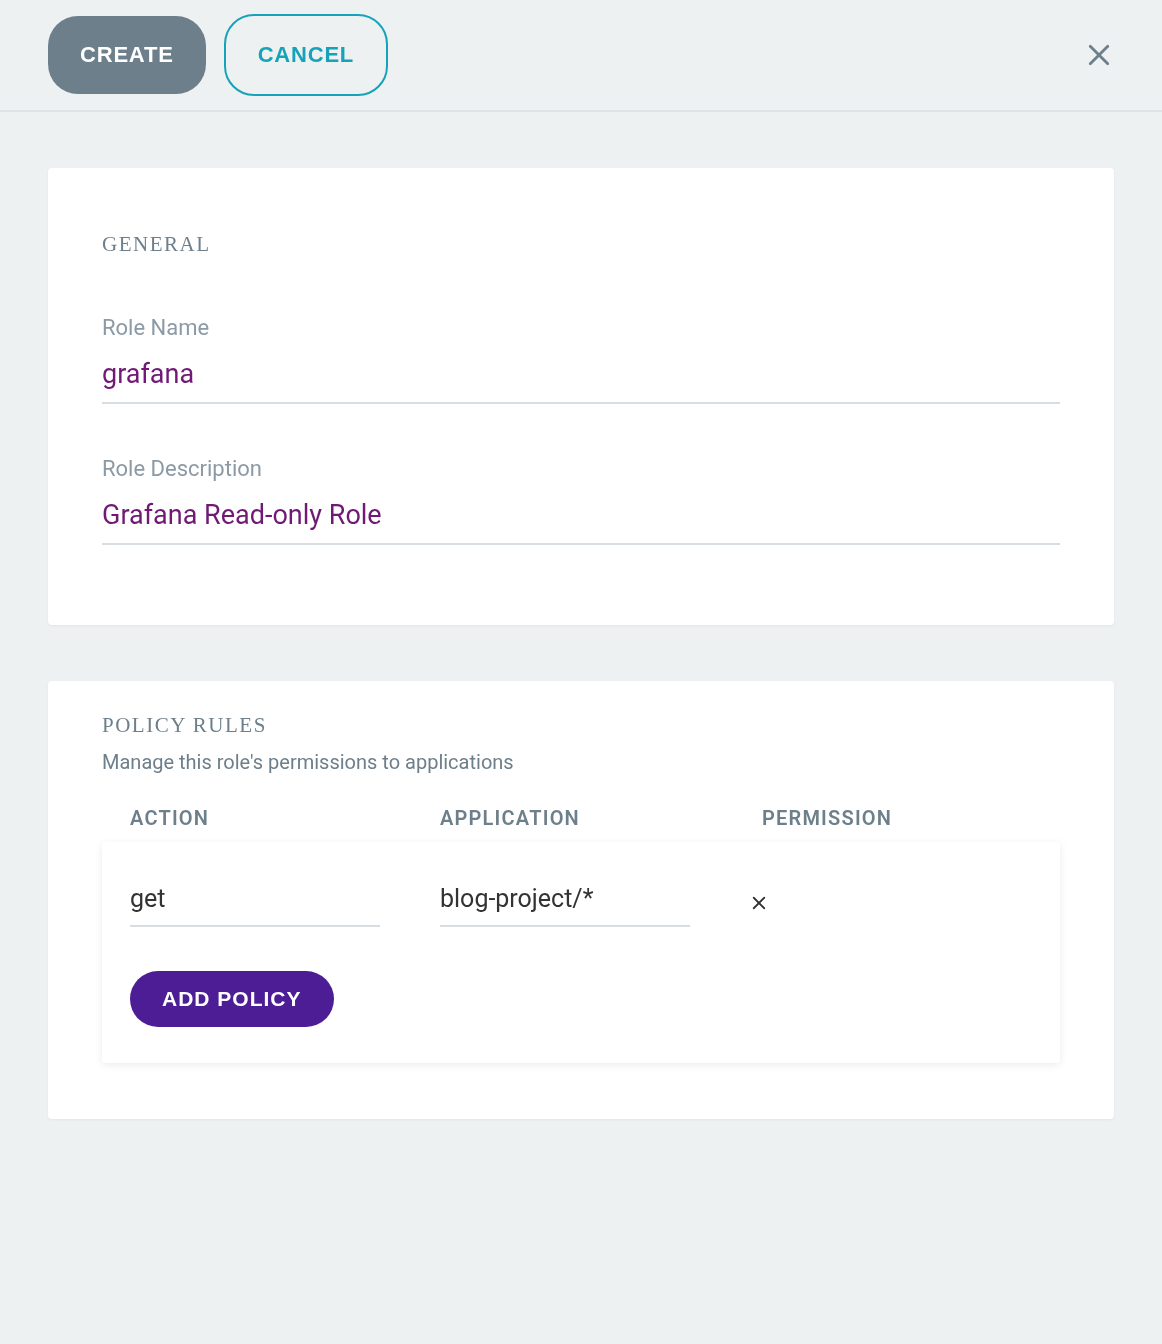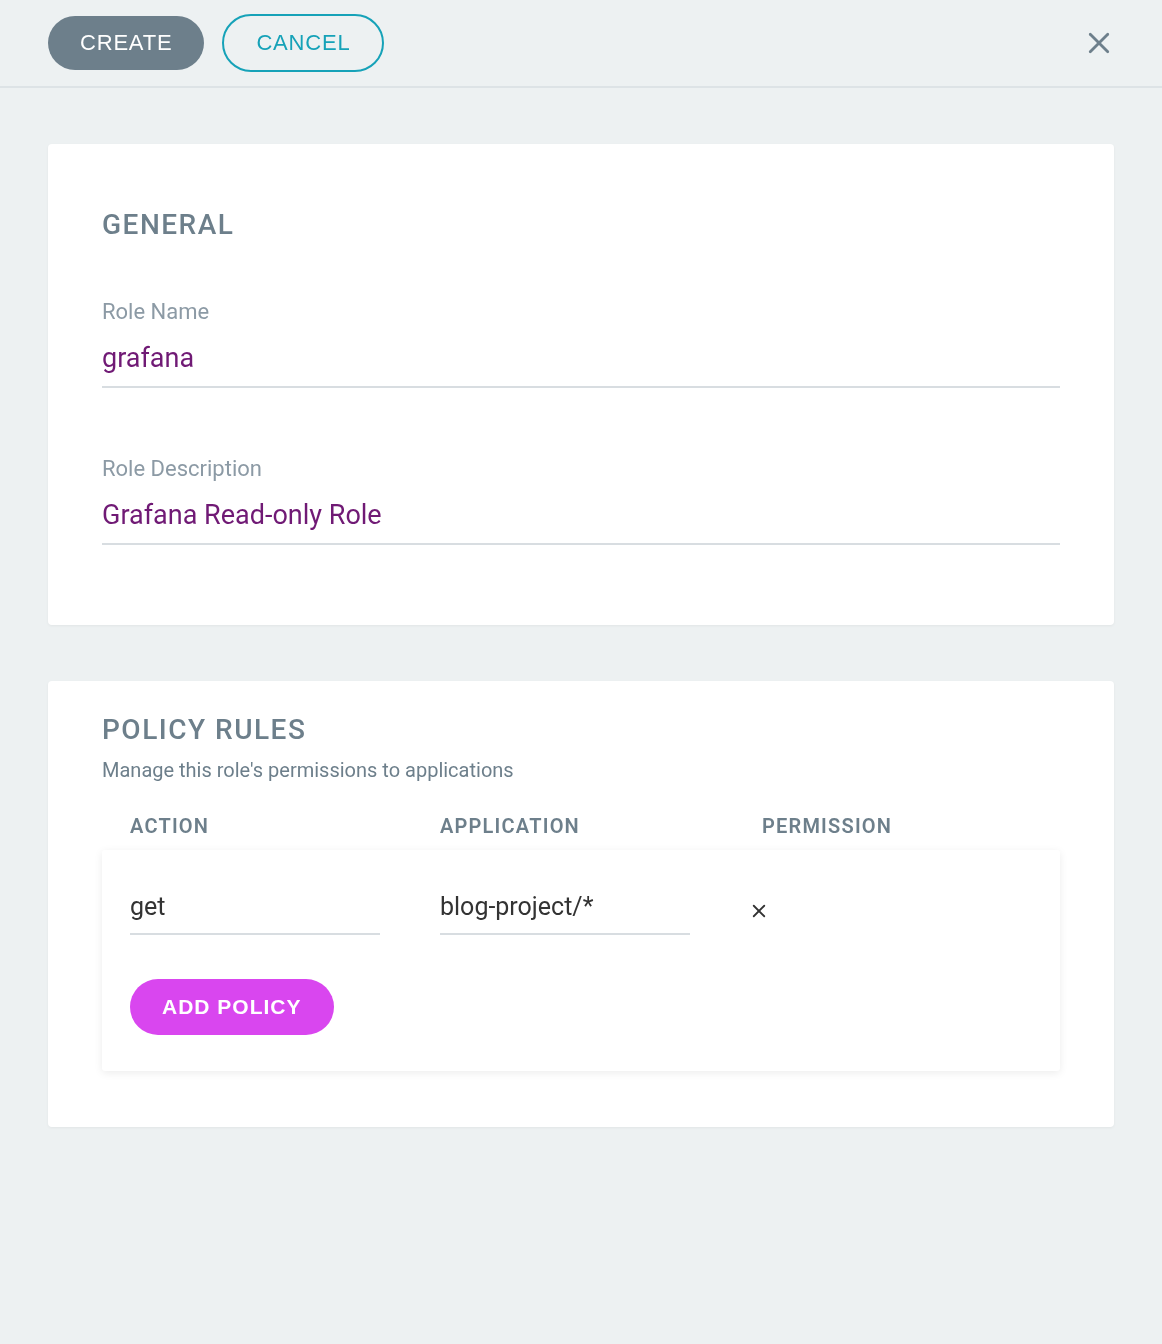--- a/index.html
+++ b/index.html
@@ -16,24 +16,24 @@
     }
     .header-bar {
       display: flex;
       align-items: center;
       padding: 14px 48px;
       border-bottom: 2px solid #dde3e6;
       position: relative;
     }
     .btn {
       font-size: 22px;
-      font-weight: 400;
+      font-weight: 700;
       letter-spacing: 0.8px;
       border-radius: 30px;
-      padding: 14px 32px;
+      padding: 26px 32px;
       cursor: pointer;
       border: none;
       text-transform: uppercase;
     }
     .btn-primary {
       background: #6d7f8b;
       color: #ffffff;
     }
     .btn-secondary {
       background: transparent;
@@ -56,35 +56,36 @@
       padding: 56px 48px;
     }
     .card {
       background: #ffffff;
       border-radius: 4px;
       box-shadow: 0 1px 3px rgba(0,0,0,0.05);
       padding: 64px 54px 80px 54px;
       margin-bottom: 56px;
     }
     .card-title {
-      font-size: 28px;
+      font-size: 21px;
       font-weight: 500;
       color: #6d7f8b;
       letter-spacing: 1.5px;
       text-transform: uppercase;
       margin-bottom: 58px;
+      font-family: Liberation Serif, serif;
     }
     .card-subtitle {
       font-size: 20px;
       color: #6d7f8b;
       margin-bottom: 32px;
       margin-top: -20px;
     }
     .field {
-      margin-bottom: 68px;
+      margin-bottom: 52px;
     }
     .field-label {
       font-size: 22px;
       color: #8c9aa5;
       margin-bottom: 10px;
       display: block;
     }
     .field-input {
       width: 100%;
       font-size: 27px;
@@ -143,21 +144,21 @@
     .policy-input.perm { width: 175px; margin-right: 40px; }
     .remove-icon {
       cursor: pointer;
       color: #333;
       font-size: 22px;
       display: flex;
       align-items: center;
       justify-content: center;
     }
     .add-policy-btn {
-      background: #d946ef;
+      background: #4c1d95;
       color: #ffffff;
       font-size: 21px;
       font-weight: 600;
       letter-spacing: 1px;
       border: none;
       border-radius: 30px;
       padding: 16px 32px;
       cursor: pointer;
       text-transform: uppercase;
     }

